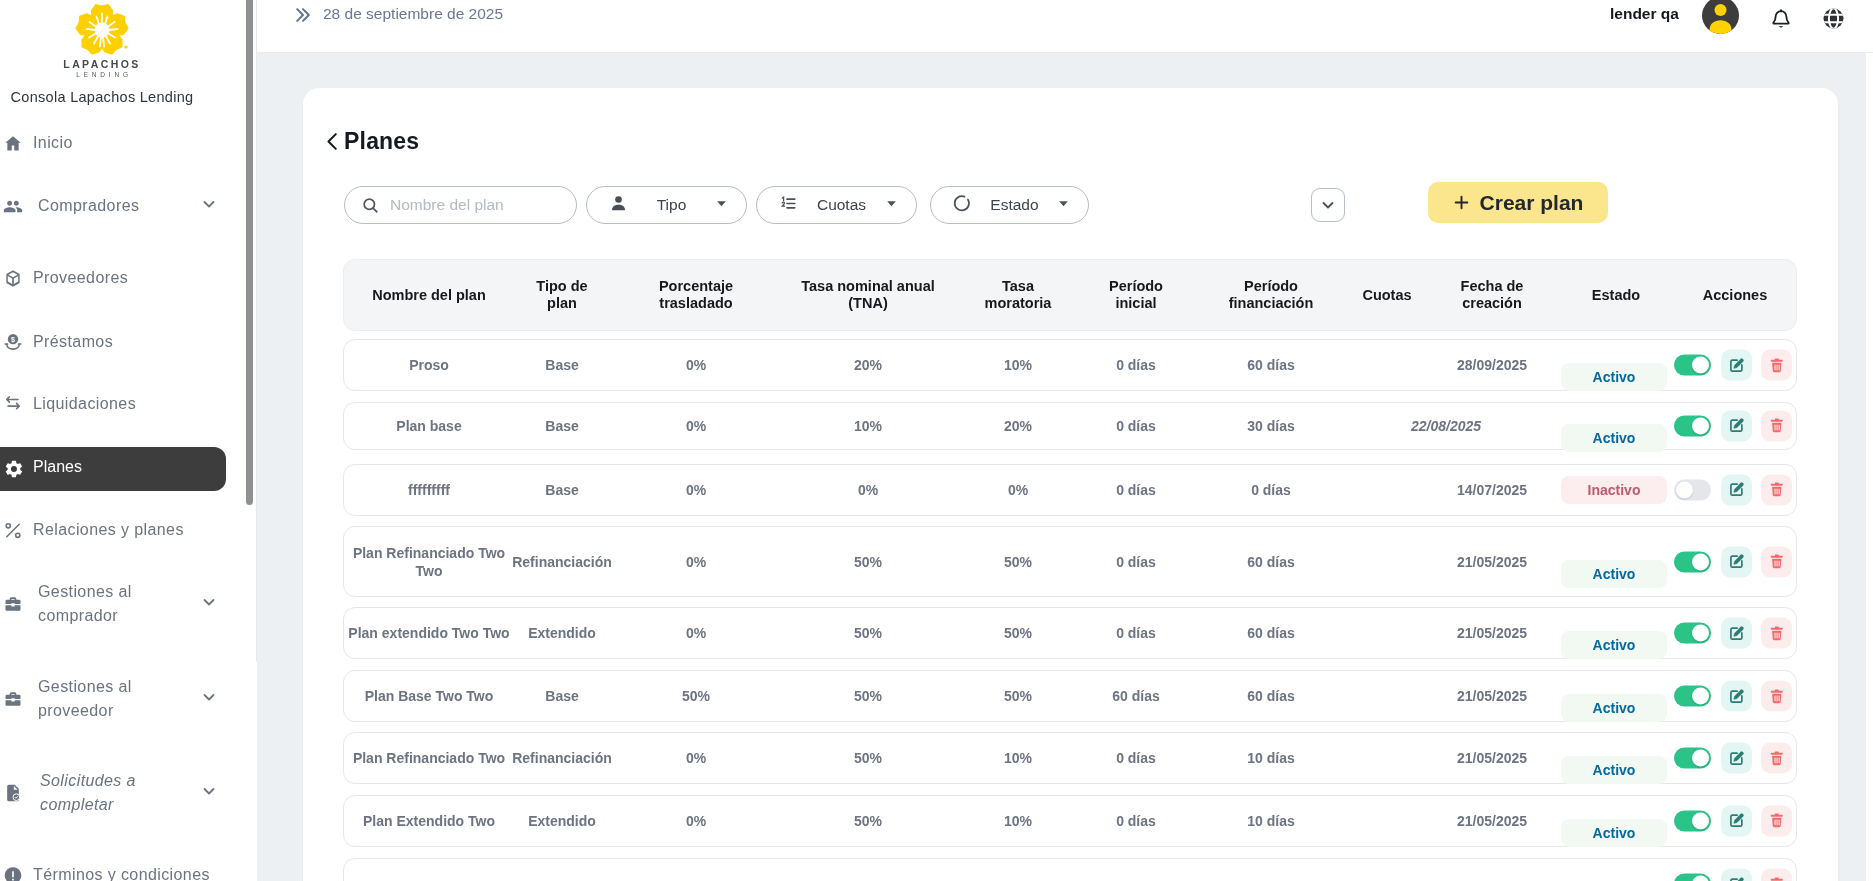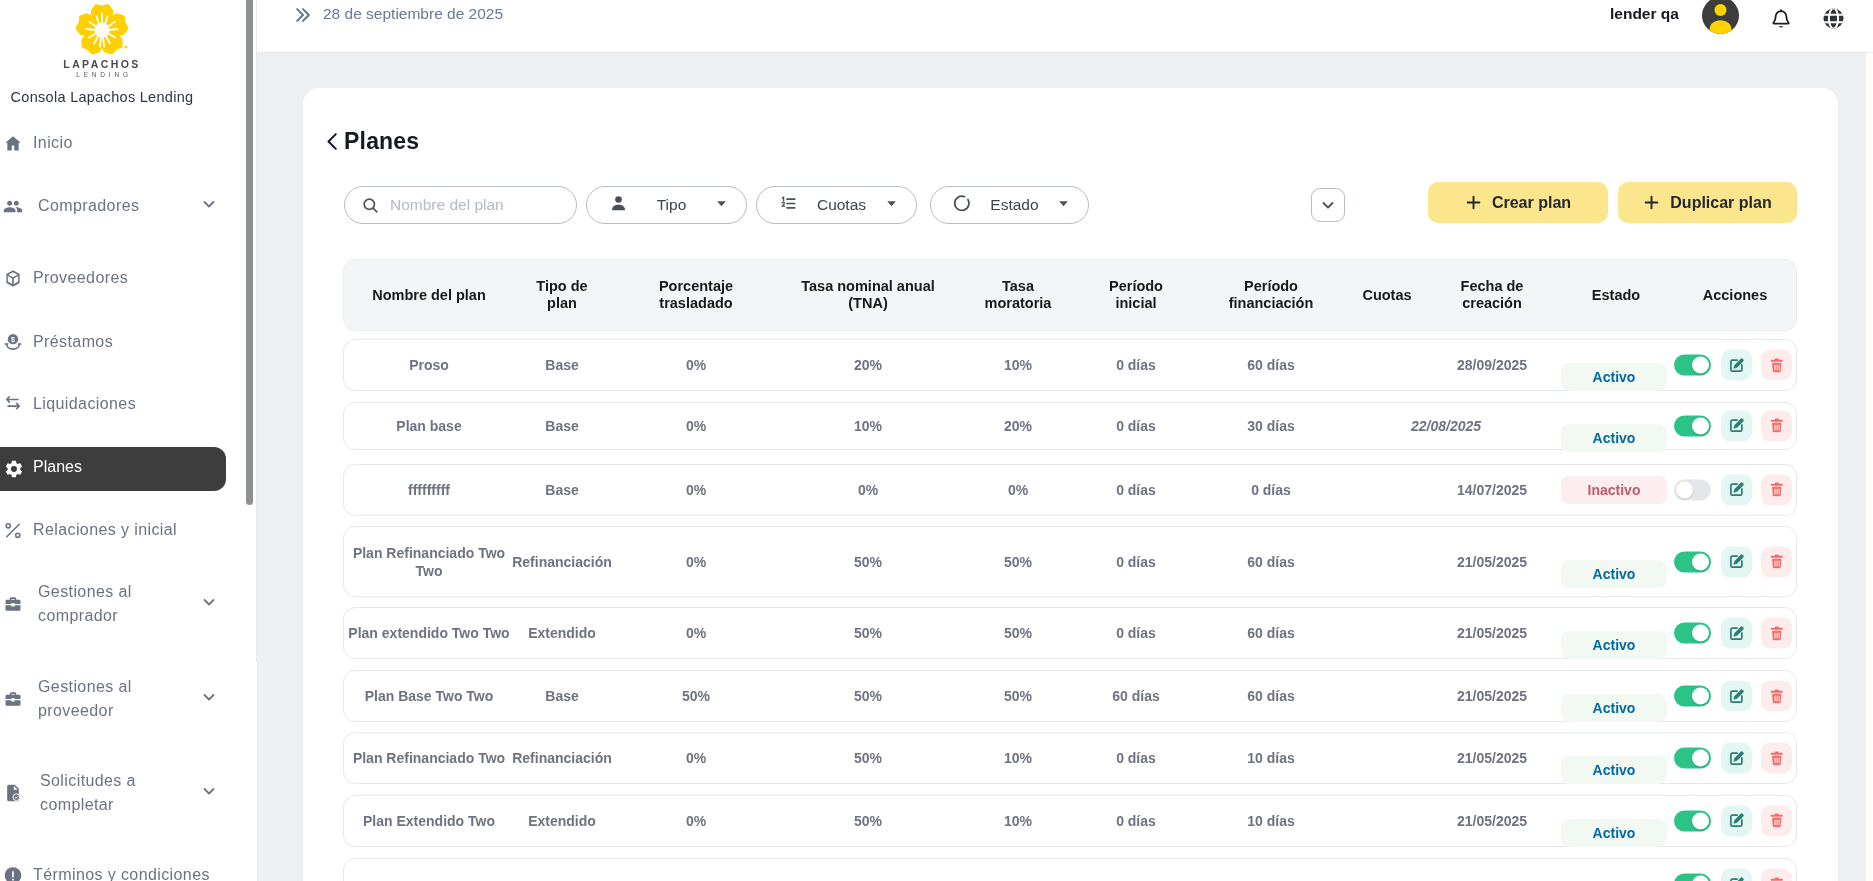--- a/index.html
+++ b/index.html
@@ -45,21 +45,21 @@
   .searchbox .ph { color:#b4bac2; font-size:15.5px; margin-left:10px; }
   .searchbox svg { margin-left:16px; }
   .fbtn .fic { margin-left:22px; }
   .fbtn .ftxt { flex:1; text-align:center; font-size:15.5px; color:#3c434d; }
   .fbtn .caret { margin-right:18px; }
   .f-tipo { left:283px; width:161px; }
   .f-cuotas { left:453px; width:161px; }
   .f-estado { left:627px; width:159px; }
   .f-orden { left:798px; width:196px; }
   .f-more { position:absolute; left:1008px; top:100px; width:34px; height:34px; border:1.6px solid #b7bdc4; border-radius:9px; background:#fff; display:flex; align-items:center; justify-content:center; }
-  .ybtn { position:absolute; top:94px; height:41px; background:#fbe58d; border-radius:10px; display:flex; align-items:center; justify-content:center; gap:10px; font-size:16px; font-weight:600; color:#23272e; }
+  .ybtn { position:absolute; top:94px; height:41px; background:#fbe58d; border-radius:10px; display:flex; align-items:center; justify-content:center; gap:10px; font-size:21px; font-weight:600; color:#23272e; }
   .y-crear { left:1125px; width:180px; }
   .y-dup { left:1315px; width:179px; }
 
   
   .thead { position:absolute; left:40px; top:170.5px; width:1454px; height:72px; background:#f4f5f6; border:1px solid #ededef; border-radius:12px; }
   .th { position:absolute; top:50%; transform:translateY(-50%); text-align:center; font-size:14.5px; font-weight:700; color:#17191e; line-height:17px; }
   .row { position:absolute; left:40px; width:1454px; height:52px; background:#fff; border:1px solid #e5e7e9; border-radius:12px; }
   .td { position:absolute; top:50%; transform:translateY(-50%); text-align:center; font-size:14px; font-weight:600; color:#6d7380; line-height:18px; }
   .badge { position:absolute; left:1217px; top:50%; transform:translateY(-50%); width:106px; height:28px; border-radius:8px; display:flex; align-items:center; justify-content:center; font-size:14px; font-weight:700; }
   .b-on { background:#f2f8f2; color:#0369a1;margin-top:12px; }
@@ -166,21 +166,21 @@
   </div>
 
   <div class="nav-item" style="top:518px;height:24px;">
     <span class="ic">
         <svg width="21" height="21" viewBox="0 0 24 24" fill="none" stroke="#6b7280" stroke-width="1.9" stroke-linecap="round">
           <circle cx="6.3" cy="6.3" r="2.5"></circle>
           <circle cx="17.7" cy="17.7" r="2.5"></circle>
           <path d="M19.5 4.5 4.5 19.5"></path>
         </svg>
       </span>
-    <span class="lbl">Relaciones y inicial</span>
+    <span class="lbl">Relaciones y planes</span>
   </div>
   <div class="nav-item" style="top:580px;height:48px;">
     <span class="ic">
         <svg width="20" height="20" viewBox="0 0 24 24" fill="#6b7280">
           <path d="M10 4h4a2 2 0 0 1 2 2v1h3.5A1.5 1.5 0 0 1 21 8.5V12h-7v-1h-4v1H3V8.5A1.5 1.5 0 0 1 4.5 7H8V6a2 2 0 0 1 2-2zm0 3h4V6h-4v1zm-7 6.5h7V15h4v-1.5h7v5A1.5 1.5 0 0 1 19.5 20h-15A1.5 1.5 0 0 1 3 18.5v-5z"></path>
         </svg>
       </span>
     <span class="lbl" style="left:38px;">Gestiones al<br>comprador</span>
     <span class="chev"><svg width="16" height="16" viewBox="0 0 16 16" fill="none" stroke="#6b7280" stroke-width="1.8" stroke-linecap="round" stroke-linejoin="round">
           <path d="M3.5 6l4.5 4.5L12.5 6"></path>
@@ -190,21 +190,21 @@
     <span class="ic">
         <svg width="20" height="20" viewBox="0 0 24 24" fill="#6b7280">
           <path d="M10 4h4a2 2 0 0 1 2 2v1h3.5A1.5 1.5 0 0 1 21 8.5V12h-7v-1h-4v1H3V8.5A1.5 1.5 0 0 1 4.5 7H8V6a2 2 0 0 1 2-2zm0 3h4V6h-4v1zm-7 6.5h7V15h4v-1.5h7v5A1.5 1.5 0 0 1 19.5 20h-15A1.5 1.5 0 0 1 3 18.5v-5z"></path>
         </svg>
       </span>
     <span class="lbl" style="left:38px;">Gestiones al<br>proveedor</span>
     <span class="chev"><svg width="16" height="16" viewBox="0 0 16 16" fill="none" stroke="#6b7280" stroke-width="1.8" stroke-linecap="round" stroke-linejoin="round">
           <path d="M3.5 6l4.5 4.5L12.5 6"></path>
         </svg></span>
   </div>
-  <div class="nav-item" style="top:769px;height:48px;">
+  <div class="nav-item" style="top:769px;height:48px;font-style:italic;">
     <span class="ic">
         <svg width="20" height="20" viewBox="0 0 24 24" fill="#6b7280">
           <path d="M14 2H7a2 2 0 0 0-2 2v16a2 2 0 0 0 2 2h10a2 2 0 0 0 2-2V7l-5-5zm-1 6V3.5L17.5 8H13z"></path>
           <circle cx="16" cy="17" r="4" fill="#6b7280" stroke="#fff" stroke-width="1.2"></circle>
           <path d="m14.2 17 1.3 1.3 2.3-2.3" stroke="#fff" stroke-width="1.2" fill="none"></path>
         </svg>
       </span>
     <span class="lbl" style="left:40px;">Solicitudes a<br>completar</span>
     <span class="chev"><svg width="16" height="16" viewBox="0 0 16 16" fill="none" stroke="#6b7280" stroke-width="1.8" stroke-linecap="round" stroke-linejoin="round">
           <path d="M3.5 6l4.5 4.5L12.5 6"></path>
@@ -297,23 +297,20 @@
           </svg></span>
     </div>
     <div class="f-more">
         <svg width="16" height="16" viewBox="0 0 16 16" fill="none" stroke="#4b5158" stroke-width="1.8" stroke-linecap="round" stroke-linejoin="round">
           <path d="M3.5 6l4.5 4.5L12.5 6"></path>
         </svg>
       </div>
     <div class="ybtn y-crear"><svg width="17" height="17" viewBox="0 0 16 16" fill="none" stroke="#23272e" stroke-width="1.8" stroke-linecap="round">
           <path d="M8 2.5v11M2.5 8h11"></path>
         </svg>Crear plan</div>
-    <div class="ybtn y-dup"><svg width="17" height="17" viewBox="0 0 16 16" fill="none" stroke="#23272e" stroke-width="1.8" stroke-linecap="round">
-          <path d="M8 2.5v11M2.5 8h11"></path>
-        </svg>Duplicar plan</div>
 
     <div class="thead">
         <span class="th" style="left:10px;width:150px;">Nombre del plan</span>
         <span class="th" style="left:173px;width:90px;">Tipo de<br>plan</span>
         <span class="th" style="left:297px;width:110px;">Porcentaje<br>trasladado</span>
         <span class="th" style="left:439px;width:170px;">Tasa nominal anual<br>(TNA)</span>
         <span class="th" style="left:619px;width:110px;">Tasa<br>moratoria</span>
         <span class="th" style="left:747px;width:90px;">Período<br>inicial</span>
         <span class="th" style="left:862px;width:130px;">Período<br>financiación</span>
         <span class="th" style="left:1003px;width:80px;">Cuotas</span>

